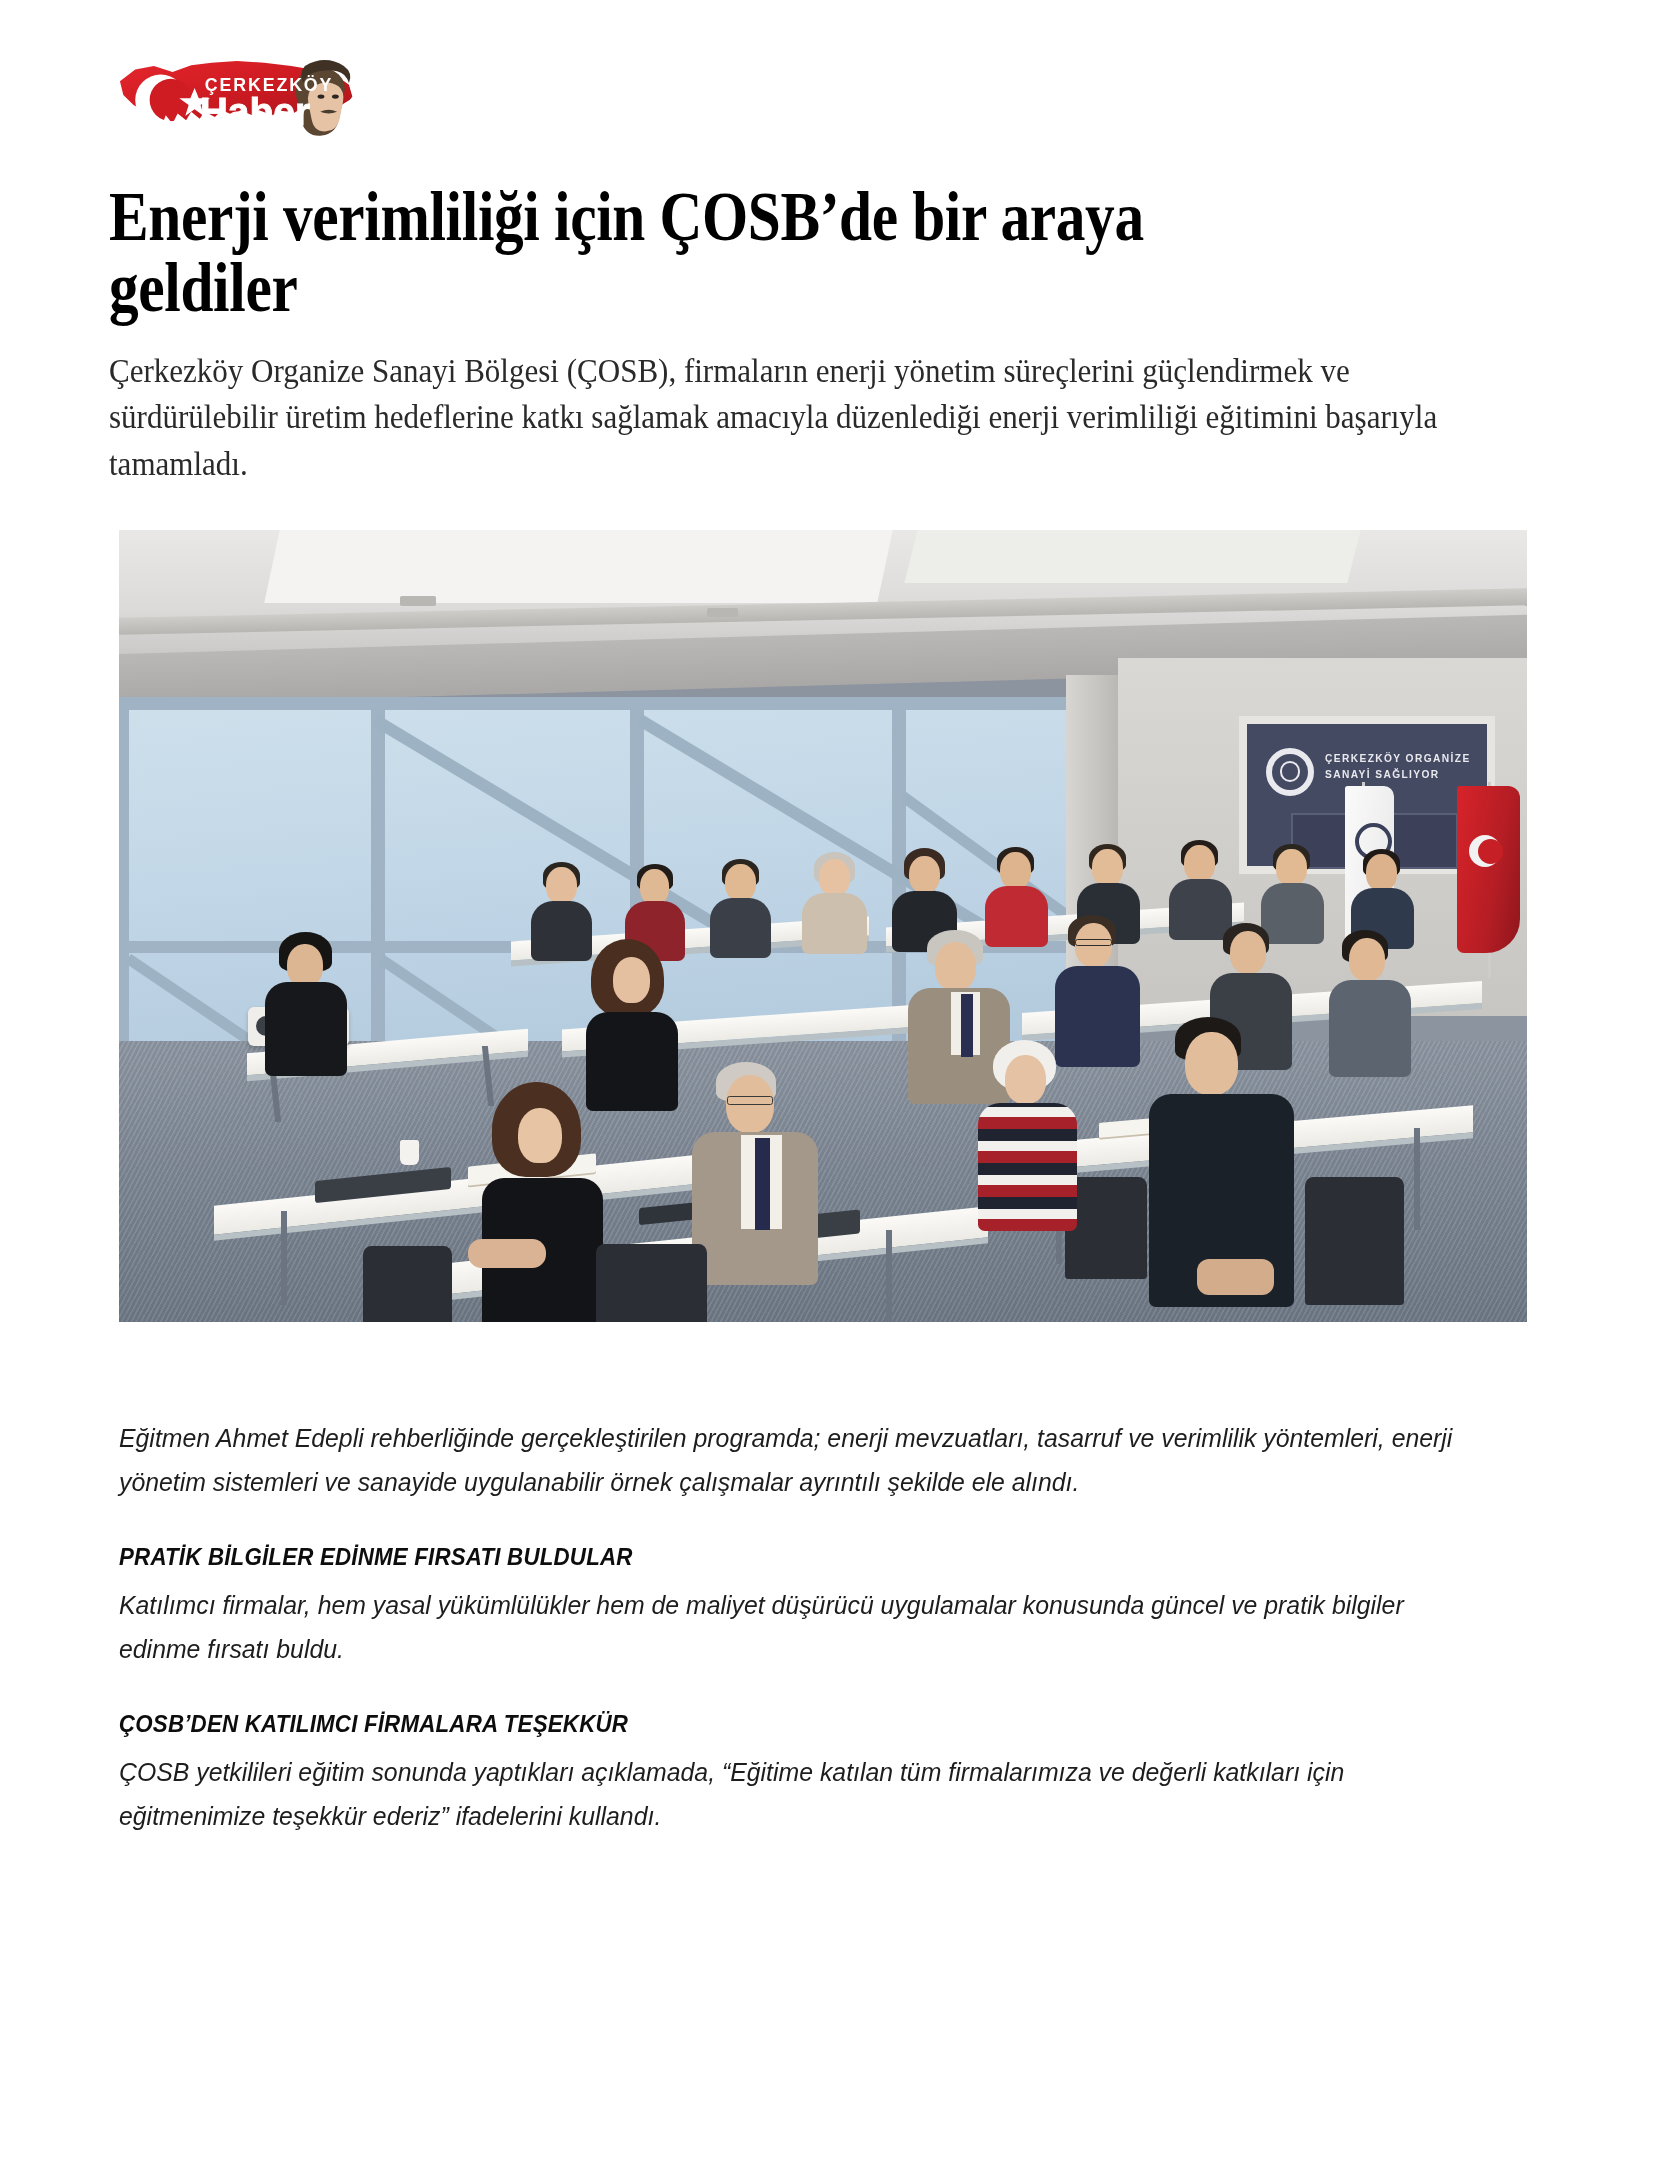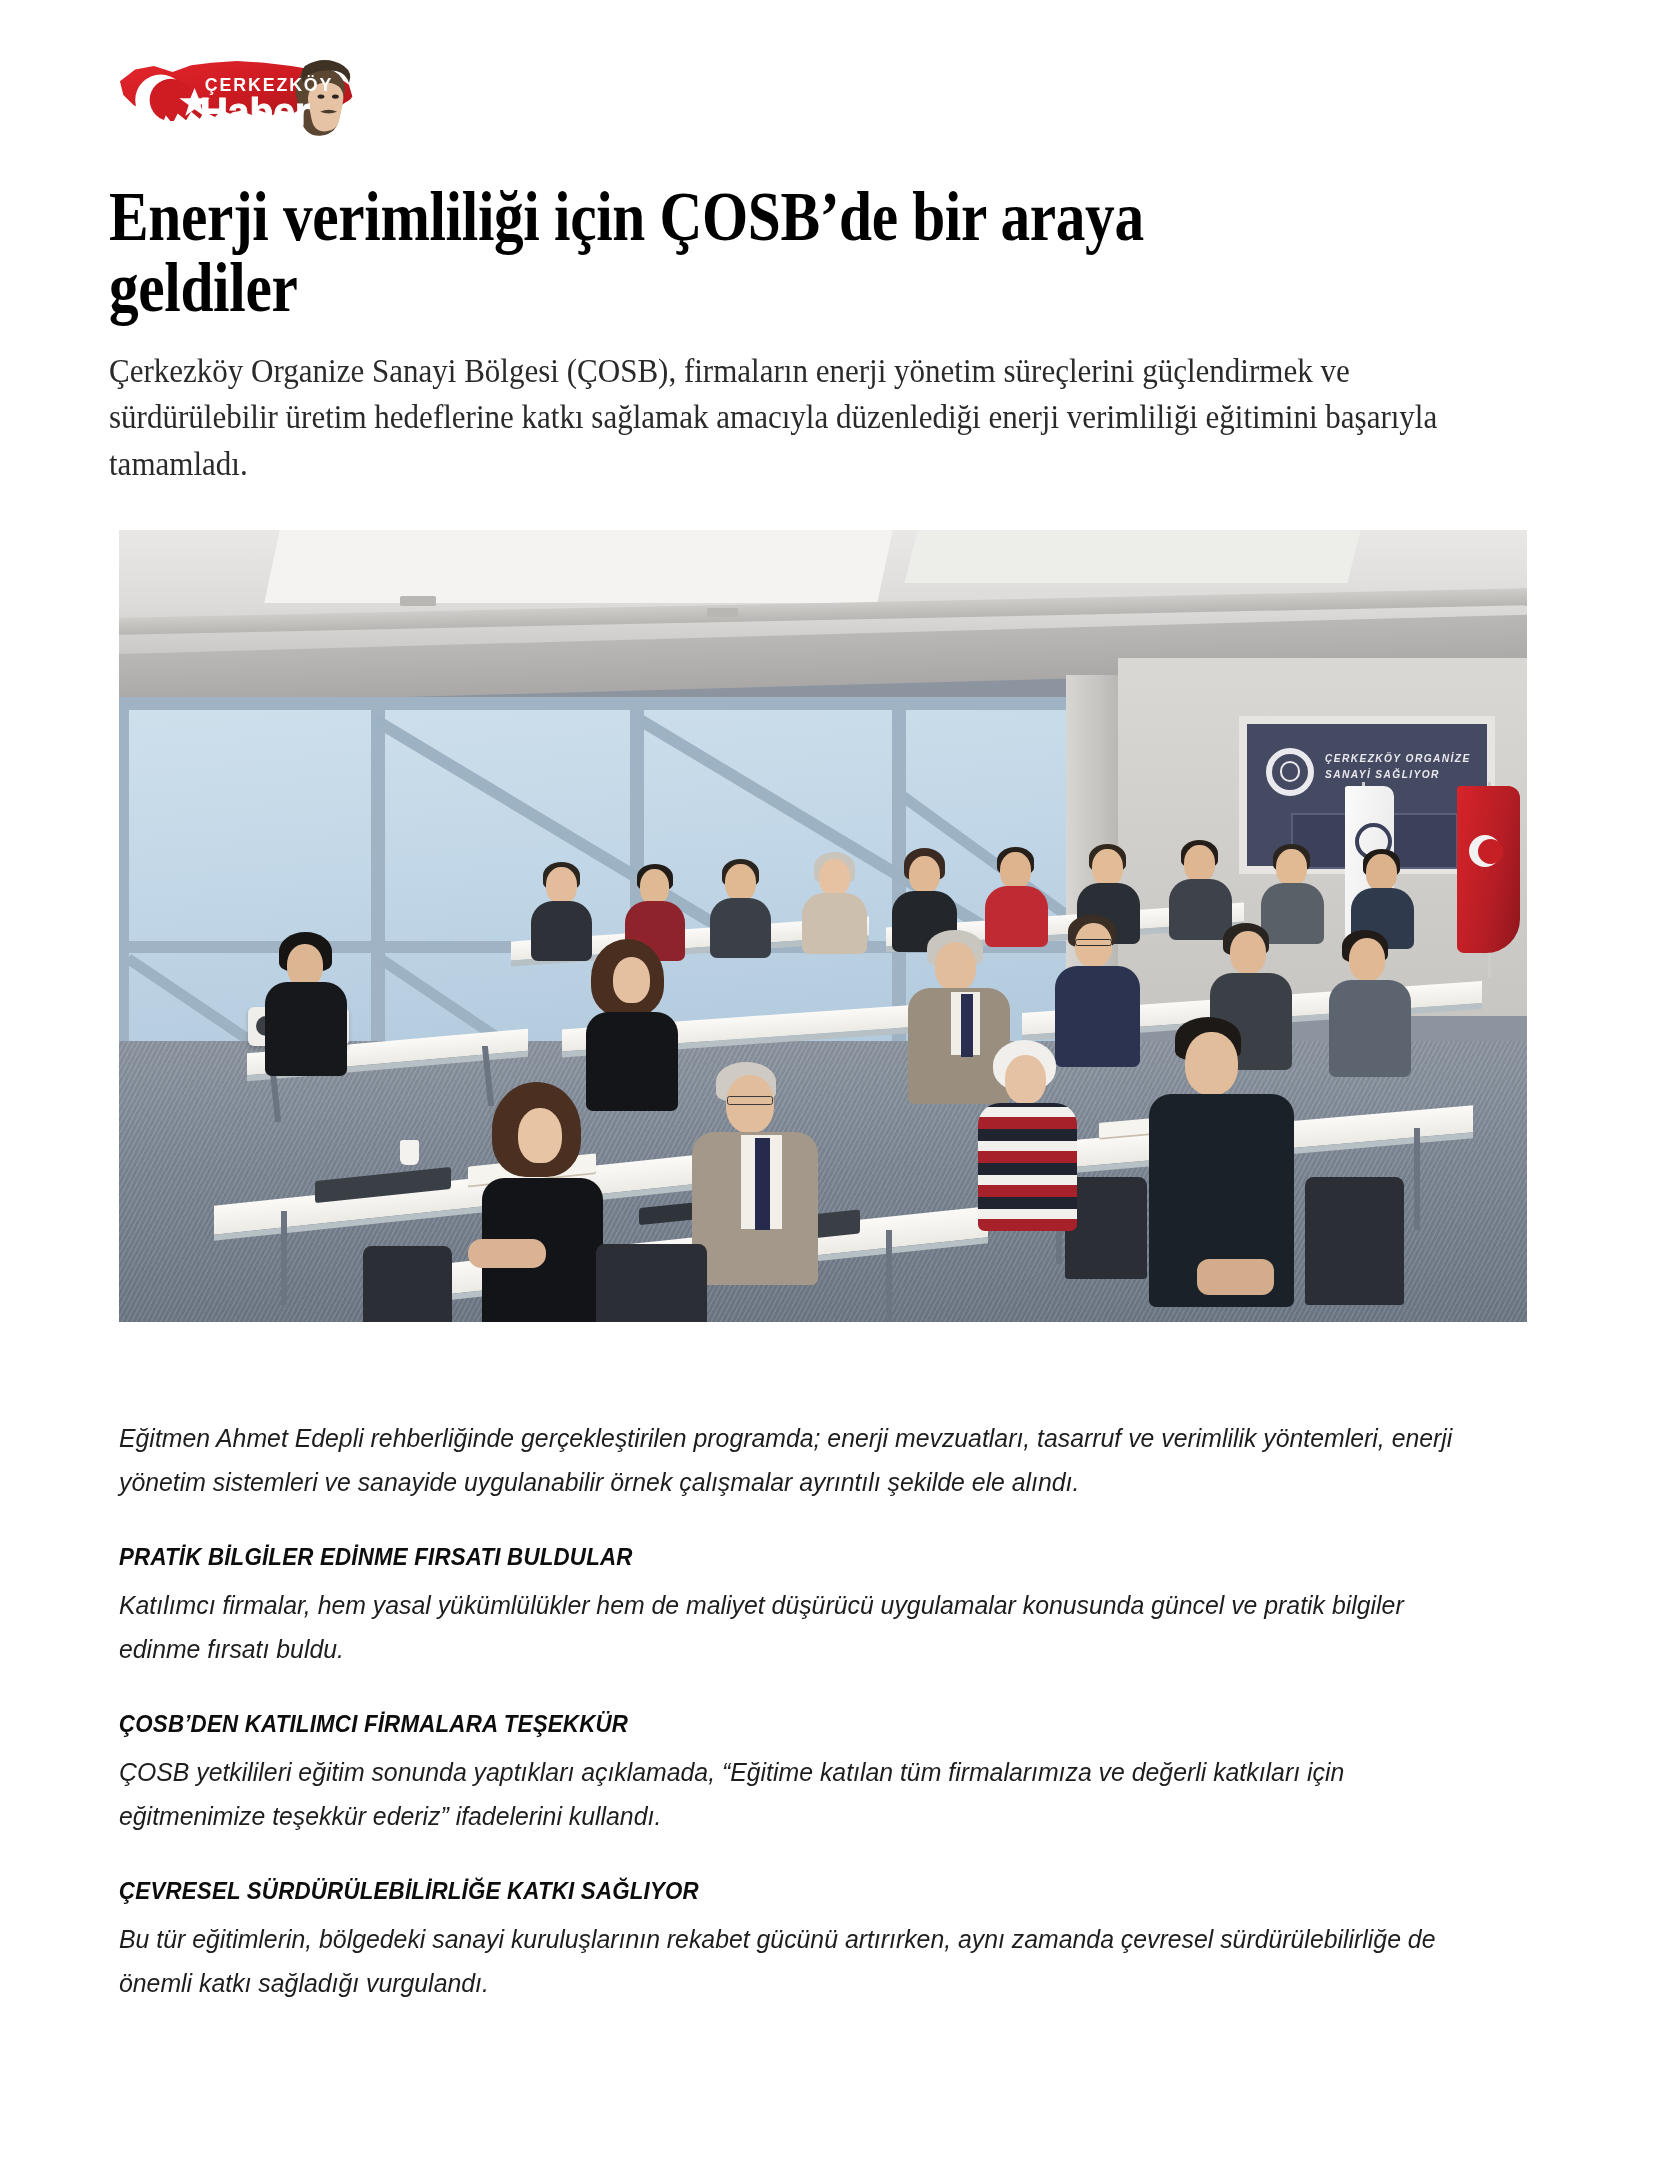--- a/index.html
+++ b/index.html
@@ -46,21 +46,21 @@
 
   
   .hero {
     margin:43px 0 0 119px;
     width:1408px;
     height:792px;
     position:relative;
     overflow:hidden;
     background:#8c94a0;
   }
-  .hero-photo { position:absolute; inset:0; overflow:hidden;font-style:italic; }
+  .hero-photo { position:absolute; inset:0; overflow:hidden; }
 
   
   .ceil        { position:absolute; left:0; top:0; width:100%; height:128px;
                  background:linear-gradient(180deg,#e9e8e6 0%,#dcdbd9 60%,#c9c8c7 100%); }
   .ceil-panel  { position:absolute; background:#f4f3f1; }
   .ceil-beam   { position:absolute; background:linear-gradient(180deg,#cfcdca,#b8b6b3); }
   .soffit      { position:absolute; left:0; top:124px; width:100%; height:51px;
                  background:linear-gradient(180deg,#b9b8b6,#a9a8a6);
                  transform:skewY(-1.6deg); transform-origin:left top; }
 
@@ -461,21 +461,17 @@
     <div class="sec-block">
       <h2 class="sec-h">PRATİK BİLGİLER EDİNME FIRSATI BULDULAR</h2>
       <p class="p">Katılımcı firmalar, hem yasal yükümlülükler hem de maliyet düşürücü uygulamalar konusunda güncel ve pratik bilgiler edinme fırsatı buldu.</p>
     </div>
 
     <div class="sec-block">
       <h2 class="sec-h">ÇOSB’DEN KATILIMCI FİRMALARA TEŞEKKÜR</h2>
       <p class="p">ÇOSB yetkilileri eğitim sonunda yaptıkları açıklamada, “Eğitime katılan tüm firmalarımıza ve değerli katkıları için eğitmenimize teşekkür ederiz” ifadelerini kullandı.</p>
     </div>
 
-    <div class="sec-block">
-      <h2 class="sec-h">ÇEVRESEL SÜRDÜRÜLEBİLİRLİĞE KATKI SAĞLIYOR</h2>
-      <p class="p">Bu tür eğitimlerin, bölgedeki sanayi kuruluşlarının rekabet gücünü artırırken, aynı zamanda çevresel sürdürülebilirliğe de önemli katkı sağladığı vurgulandı.</p>
-    </div>
 
   </div>
 
 </div>
 
 
 </body></html>

